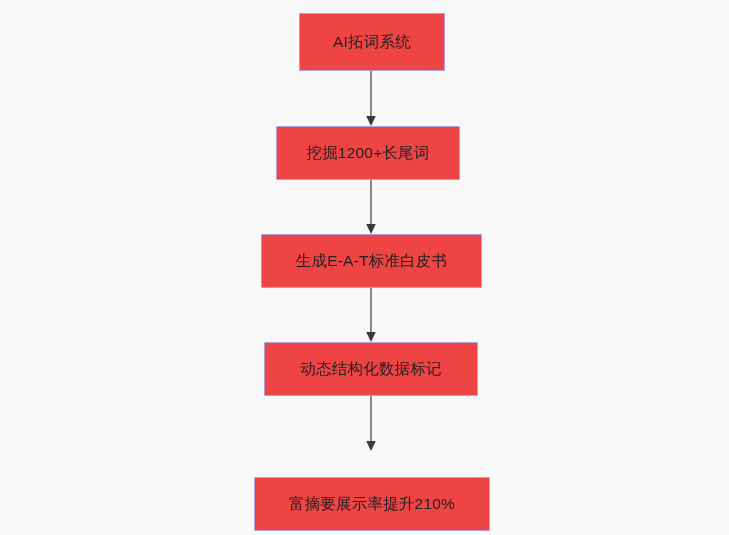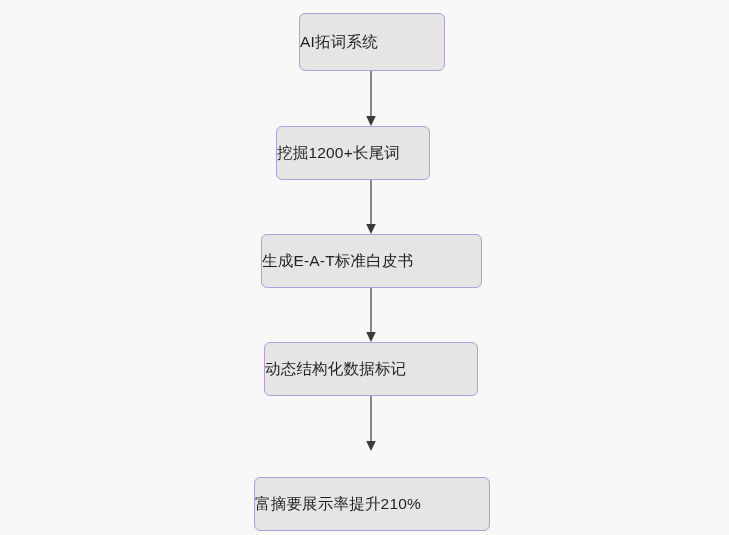--- a/index.html
+++ b/index.html
@@ -14,26 +14,26 @@
     overflow: hidden;
   }
   #flowchart {
     position: relative;
     width: 729px;
     height: 535px;
   }
   .node {
     position: absolute;
     box-sizing: border-box;
-    background: #e5e5e5;
+    background: #ef4444;
     border: 1px solid #b39ddb;
-    border-radius: 6px;
+    border-radius: 1px;
     display: flex;
     align-items: center;
-    justify-content: flex-start;
+    justify-content: center;
     color: #1f1f22;
     font-size: 15.5px;
     line-height: 1.2;
     letter-spacing: 0.2px;
     white-space: nowrap;
   }
   .node-label {
     display: block;
   }
   .edge {
@@ -71,21 +71,21 @@
 
   <svg class="edge" style="left:361px; top:396px;" width="20" height="55" viewBox="0 0 20 55">
     <line class="edge-line" x1="10" y1="0" x2="10" y2="47"></line>
     <polygon class="edge-head" points="10,55 5.2,45 14.8,45"></polygon>
   </svg>
 
   <div class="node" style="left:299px; top:13px; width:146px; height:58px;">
     <span class="node-label">AI拓词系统</span>
   </div>
 
-  <div class="node" style="left:276px; top:126px; width:154px; height:54px;">
+  <div class="node" style="left:276px; top:126px; width:184px; height:54px;">
     <span class="node-label">挖掘1200+长尾词</span>
   </div>
 
   <div class="node" style="left:264px; top:342px; width:214px; height:54px;">
     <span class="node-label">动态结构化数据标记</span>
   </div>
 
   <div class="node" style="left:261px; top:234px; width:221px; height:54px;">
     <span class="node-label">生成E-A-T标准白皮书</span>
   </div>

